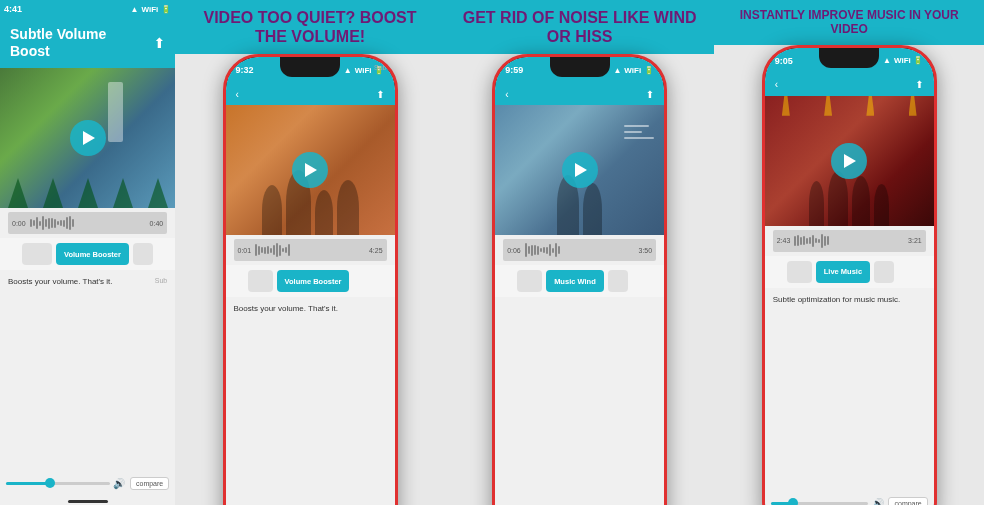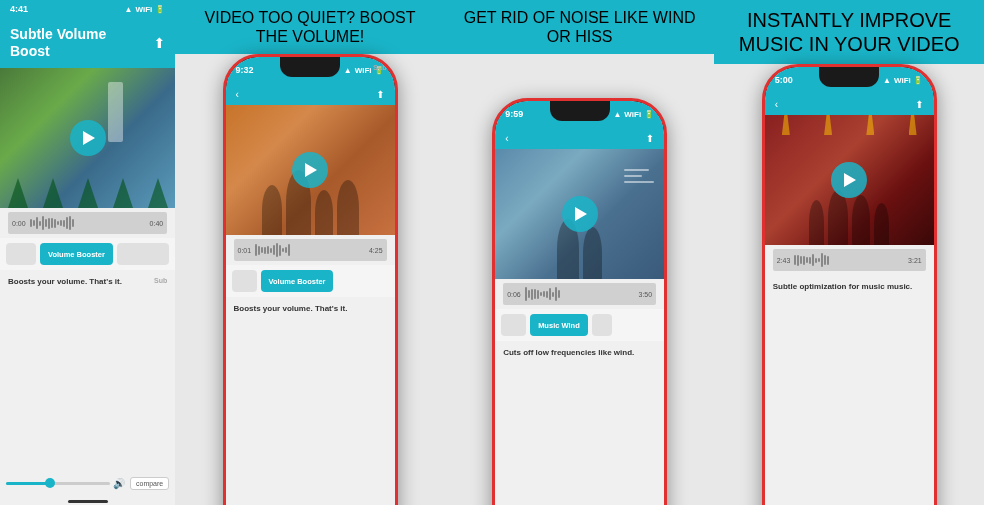--- a/index.html
+++ b/index.html
@@ -17,22 +17,22 @@
     .panel {
       flex: 1;
       display: flex;
       flex-direction: column;
       position: relative;
       overflow: hidden;
     }
 
     .panel-header {
       background: #1ab4c8;
-      color: #000000;
-      font-weight: 400;
+      color: #701a75;
+      font-weight: 700;
       text-align: center;
       display: flex;
       align-items: center;
       justify-content: center;
       padding: 8px 12px;
       font-size: 18px;
       line-height: 1.2;
       text-transform: uppercase;
     }
 
@@ -191,21 +191,21 @@
       background: #888;
       border-radius: 1px;
     }
 
     .filter-buttons {
       height: 32px;
       background: #f5f5f5;
       display: flex;
       align-items: center;
       gap: 4px;
-      padding: 0 6px;
+      padding: 0 22px;
       overflow: hidden;
     }
 
     .filter-btn {
       height: 22px;
       padding: 0 8px;
       background: #1ab4c8;
       border-radius: 4px;
       font-size: 7.5px;
       color: white;
@@ -214,21 +214,20 @@
       white-space: nowrap;
       font-weight: 600;
     }
 
     .description-area {
       padding: 6px 8px;
       font-size: 8px;
       color: #333;
       line-height: 1.4;
       min-height: 36px;
-      font-weight: bold;
     }
 
     .compare-bar {
       height: 28px;
       background: #f0f0f0;
       display: flex;
       align-items: center;
       padding: 0 6px;
       gap: 4px;
       margin-top: auto;
@@ -315,21 +314,21 @@
       color: white;
       font-size: 14px;
       margin-left: auto;
     }
 
     .status-bar-0 {
       background: #1ab4c8;
       display: flex;
       justify-content: space-between;
       align-items: center;
-      padding: 4px 10px;
+      padding: 4px 4px;
       font-size: 9px;
       color: white;
       font-weight: 600;
     }
 
     
     .people-silhouette {
       position: absolute;
       bottom: 0;
       width: 100%;
@@ -573,21 +572,21 @@
           <div class="compare-btn">compare</div>
         </div>
         <div class="phone-home-indicator">
           <div class="home-bar"></div>
         </div>
       </div>
     </div>
   </div>
 </div>
 
-<div class="panel" style="background:#e8e8e8;gap:44px;">
+<div class="panel" style="background:#e8e8e8;">
   <div class="panel-header" style="height:70px;font-size:16px;">
     <span>GET RID OF NOISE LIKE WIND OR HISS</span>
   </div>
   <div class="panel-body">
     <div class="phone">
       <div class="phone-notch"></div>
       <div class="phone-screen">
         <div class="phone-status-bar">
           <span>9:59</span>
           <div class="status-icons">
@@ -634,49 +633,46 @@
             <div class="wave-line wh6"></div>
               <div class="wave-line wh2"></div>
           </div>
           <span>3:50</span>
         </div>
         <div class="filter-buttons">
           <div style="width:25px;height:22px;background:#e0e0e0;border-radius:4px;"></div>
           <div class="filter-btn">Music Wind</div>
           <div style="width:20px;height:22px;background:#e0e0e0;border-radius:4px;"></div>
         </div>
-        <div class="description-area">
-          <span>Cuts off low frequencies like wind.</span>
-        </div>
         <div class="compare-bar">
           <div class="slider-track">
             <div class="slider-fill"></div>
             <div class="slider-thumb"></div>
           </div>
           <span class="volume-icon">🔊</span>
           <div class="compare-btn">compare</div>
         </div>
         <div class="phone-home-indicator">
           <div class="home-bar"></div>
         </div>
       </div>
     </div>
   </div>
 </div>
 
 <div class="panel" style="background:#e8e8e8;">
-  <div class="panel-header" style="height:70px;font-size:20px;">
+  <div class="panel-header" style="height:70px;font-size:12px;">
     <span>INSTANTLY IMPROVE MUSIC IN YOUR VIDEO</span>
   </div>
   <div class="panel-body">
     <div class="phone">
       <div class="phone-notch"></div>
       <div class="phone-screen">
         <div class="phone-status-bar">
-          <span>5:00</span>
+          <span>9:05</span>
           <div class="status-icons">
             <span>▲</span>
               <span>WiFi</span>
               <span>🔋</span>
           </div>
         </div>
         <div class="phone-nav">
           <span>‹</span>
           <span>⬆</span>
         </div>
@@ -712,20 +708,25 @@
               <div class="wave-line wh10"></div>
             <div class="wave-line wh3"></div>
               <div class="wave-line wh8"></div>
             <div class="wave-line wh1"></div>
               <div class="wave-line wh6"></div>
             <div class="wave-line wh4"></div>
               <div class="wave-line wh7"></div>
           </div>
           <span>3:21</span>
         </div>
+        <div class="filter-buttons">
+          <div style="width:25px;height:22px;background:#e0e0e0;border-radius:4px;"></div>
+          <div class="filter-btn">Live Music</div>
+          <div style="width:20px;height:22px;background:#e0e0e0;border-radius:4px;"></div>
+        </div>
         <div class="description-area">
           <span>Subtle optimization for music music.</span>
         </div>
         <div class="compare-bar">
           <div class="slider-track">
             <div class="slider-fill" style="width:20%;"></div>
             <div class="slider-thumb" style="left:18%;"></div>
           </div>
           <span class="volume-icon">🔊</span>
           <div class="compare-btn">compare</div>

